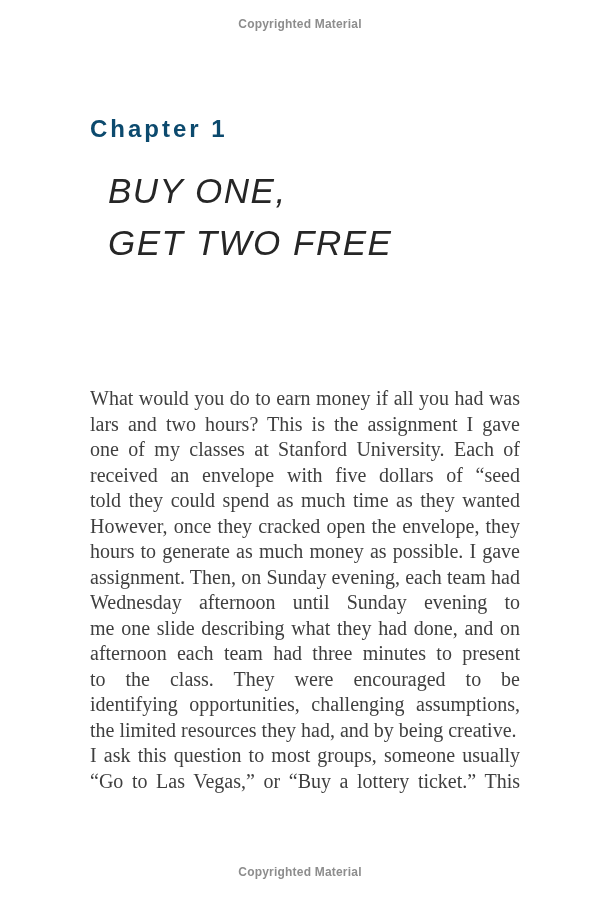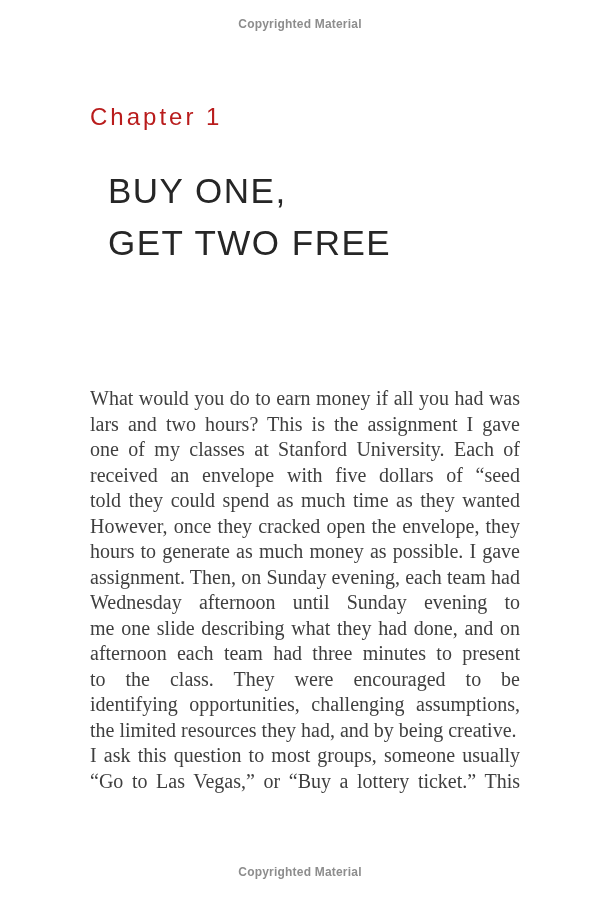--- a/index.html
+++ b/index.html
@@ -8,30 +8,30 @@
     font-family:"Liberation Serif",serif;overflow:hidden;
   }
   .copyright{
     position:absolute;left:0;width:600px;text-align:center;
     font-family:"Liberation Sans",sans-serif;font-weight:bold;
     font-size:12px;color:#8d8d8d;letter-spacing:0.2px;
   }
   .copyright.top{top:17px;}
   .copyright.bottom{top:865px;}
   .chapter{
-    position:absolute;left:90px;top:105px;
-    font-family:"Liberation Sans",sans-serif;font-weight:normal;
-    font-size:24px;line-height:24px;letter-spacing:3px;color:#b91c1c;
+    position:absolute;left:90px;top:117px;
+    font-family:"Liberation Sans",sans-serif;font-weight:bold;
+    font-size:24px;line-height:24px;letter-spacing:3px;color:#0c4a6e;
   }
   .title{
     position:absolute;left:108px;top:165px;margin:0;
     font-family:"Liberation Sans",sans-serif;font-weight:normal;
     font-size:35px;line-height:52px;letter-spacing:1.5px;color:#262626;
   }
-  .title-line{display:block;}
+  .title-line{display:block;font-style:italic;}
   .bodytext{
     position:absolute;left:90px;top:386px;width:430px;
     font-size:20px;color:#3f3f3f;
   }
   .bodyline{
     height:25.5px;line-height:25.5px;overflow:hidden;
     text-align:justify;text-align-last:justify;
   }
   .bodyline.para-end{text-align-last:left;}
   .bodyline.indent{text-indent:22px;}

